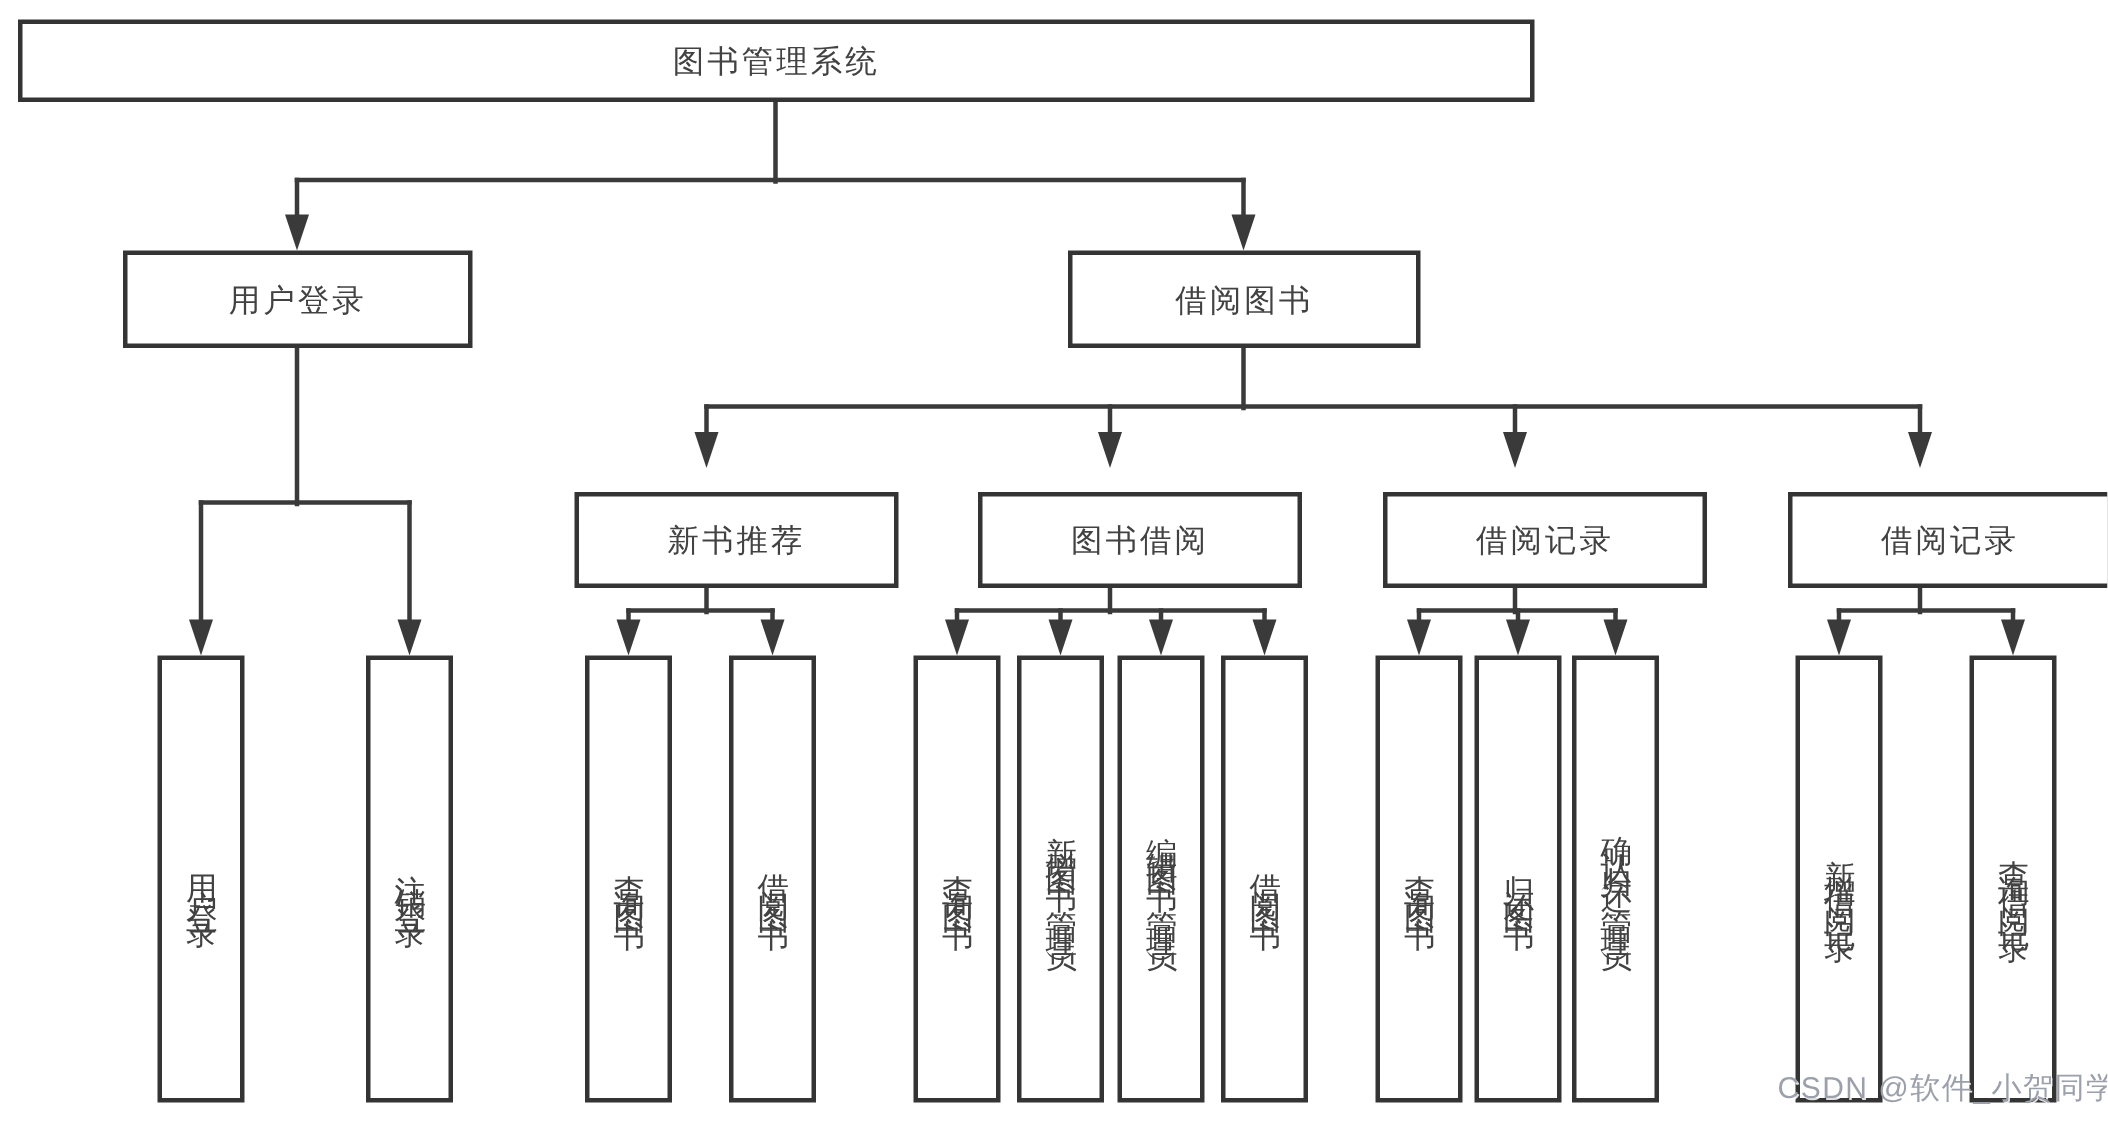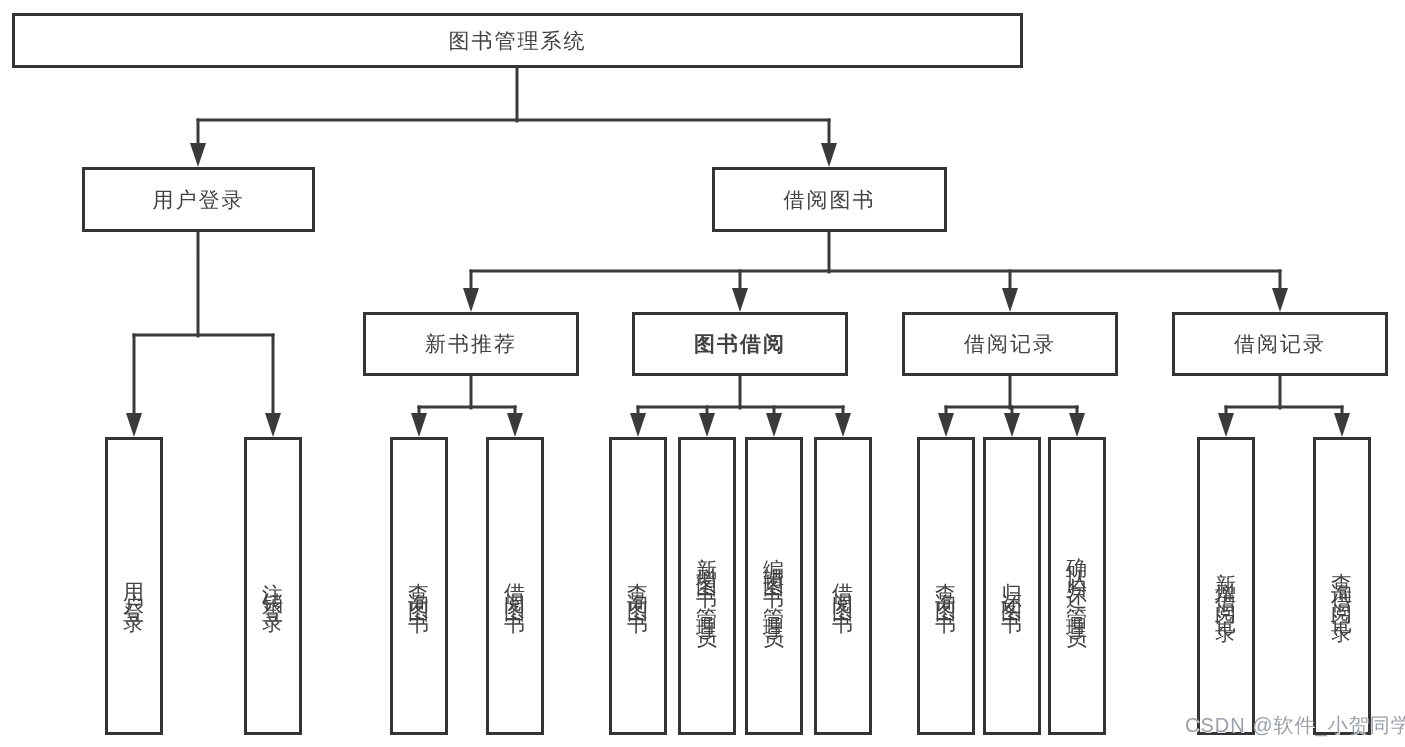--- a/index.html
+++ b/index.html
@@ -50,23 +50,23 @@
   .box.v span {
     writing-mode: vertical-rl;
     text-orientation: mixed;
     letter-spacing: 10px;
     line-height: 1;
     white-space: normal;
   }
   .root-box     { left: 12px;  top: 13px;  width: 1011px; height: 55px; }
   .lvl2-login   { left: 82px;  top: 167px; width: 233px;  height: 65px; }
   .lvl2-mgmt    { left: 712px; top: 167px; width: 235px;  height: 65px; }
-  .lvl3 { top: 312px; width: 216px; height: 64px; }
+  .lvl3 { top: 328px; width: 216px; height: 64px; margin-left: 20px; }
   .lvl3-recommend { left: 363px; }
-  .lvl3-borrow    { left: 632px; font-weight: bold; }
+  .lvl3-borrow    { left: 632px; }
   .lvl3-current   { left: 902px; }
   .lvl3-record    { left: 1172px; }
   .leaf { top: 437px; width: 58px; height: 298px; }
   .leaf-1  { left: 105px; }
   .leaf-2  { left: 244px; }
   .leaf-3  { left: 390px; }
   .leaf-4  { left: 486px; }
   .leaf-5  { left: 609px; }
   .leaf-6  { left: 678px; }
   .leaf-7  { left: 745px; }

